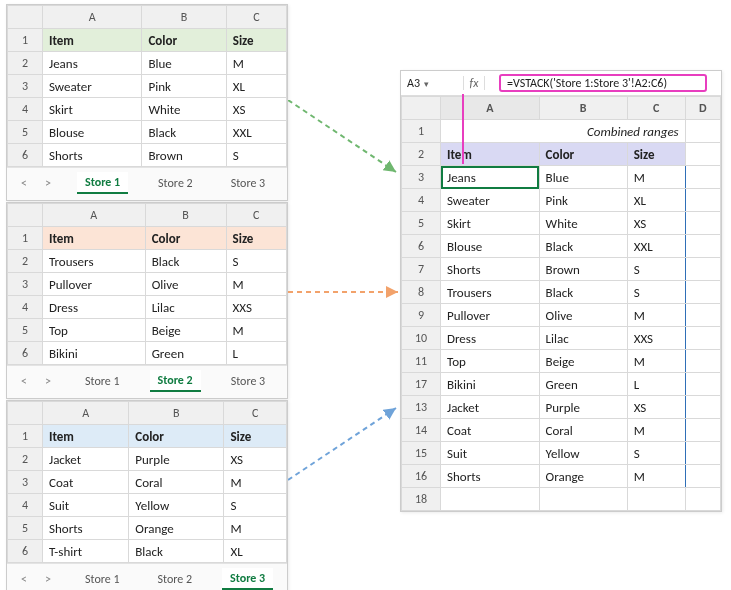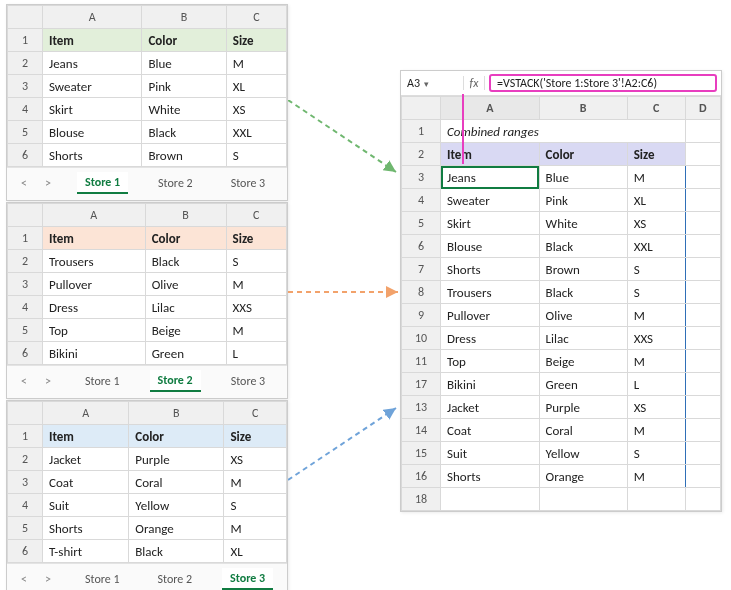--- a/index.html
+++ b/index.html
@@ -100,34 +100,34 @@
     border-right: 1px solid #ddd;
     display: flex; align-items: center; justify-content: center;
     font-style: italic; color: #666;
   }
   .fbar .formula {
     flex: 1;
     display: flex; align-items: center;
     padding: 0 6px;
     border: 2px solid #e83ebf;
     border-radius: 3px;
-    margin: 4px;
+    margin: 14px;
     color: #222;
   }
   .biggrid { border-collapse: collapse; width: 100%; }
   .biggrid td, .biggrid th {
     border: 1px solid #d9d9d9;
     height: 18px;
     padding: 2px 6px;
     text-align: left;
     font-size: 13px;
   }
   .biggrid .rowhdr { background: #f0f0f0; text-align: center; color: #555; width: 26px; font-size: 12px;}
   .biggrid .colhdr { background: #f0f0f0; text-align: center; color: #555; font-size: 12px;}
-  .title-row td.data { text-align: left; font-style: italic; margin-left: 31px; }
+  .title-row td.data { text-align: right; font-style: italic; margin-left: 31px; }
   .spill {
     border: 1px solid #2f6fb7;
   }
   .active-cell {
     outline: 2px solid #107c41;
     outline-offset: -2px;
   }
   .colA { background: #e8e8e8 !important; color:#0a6b3a; }
 
   

